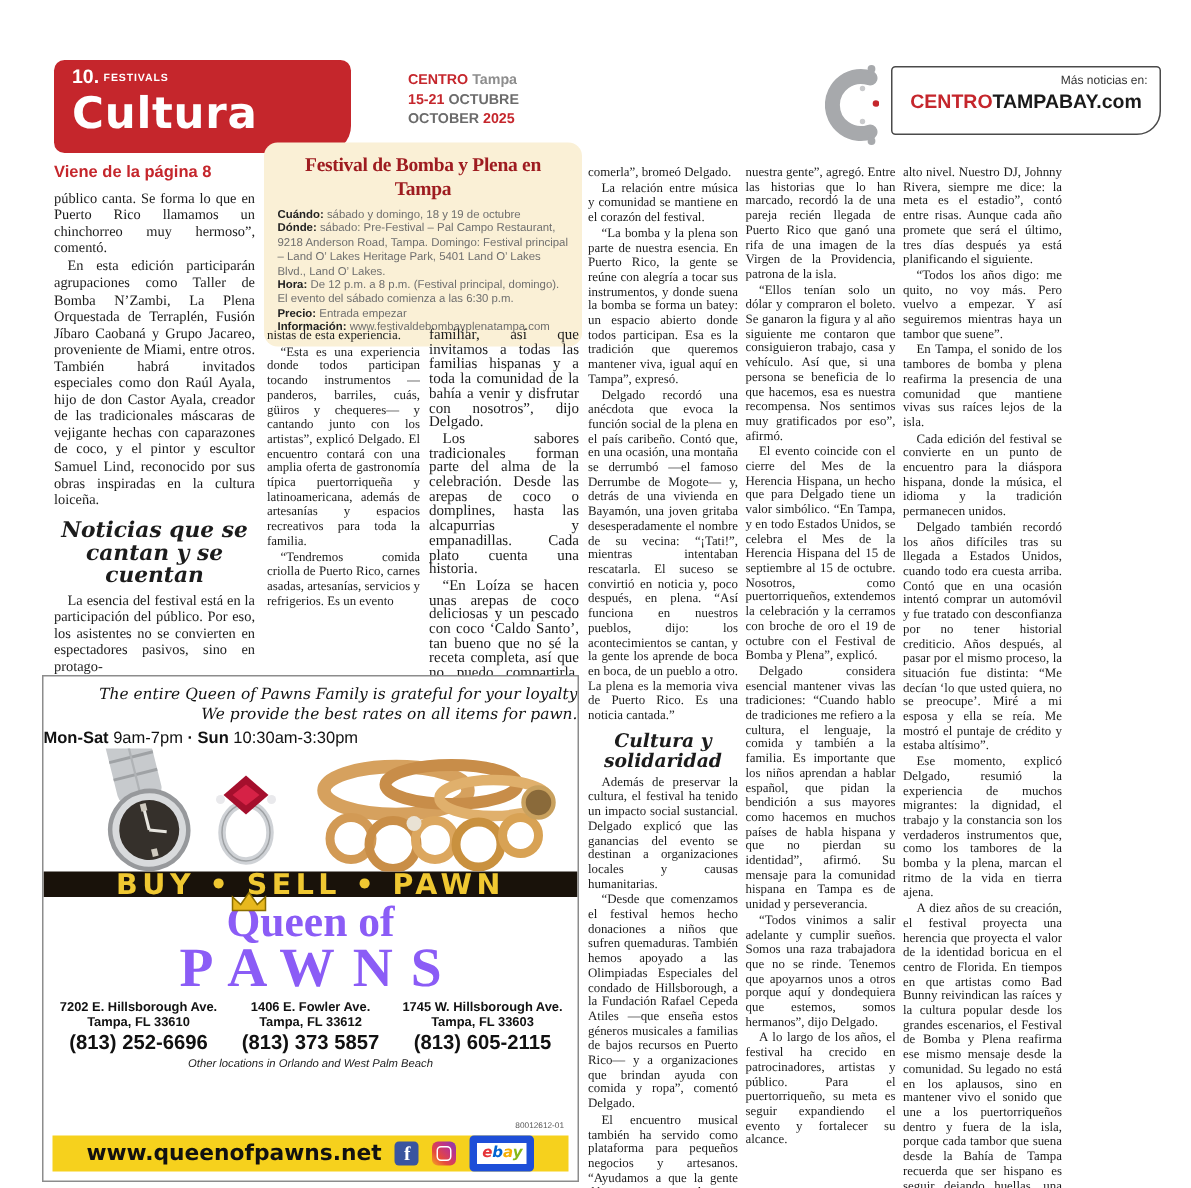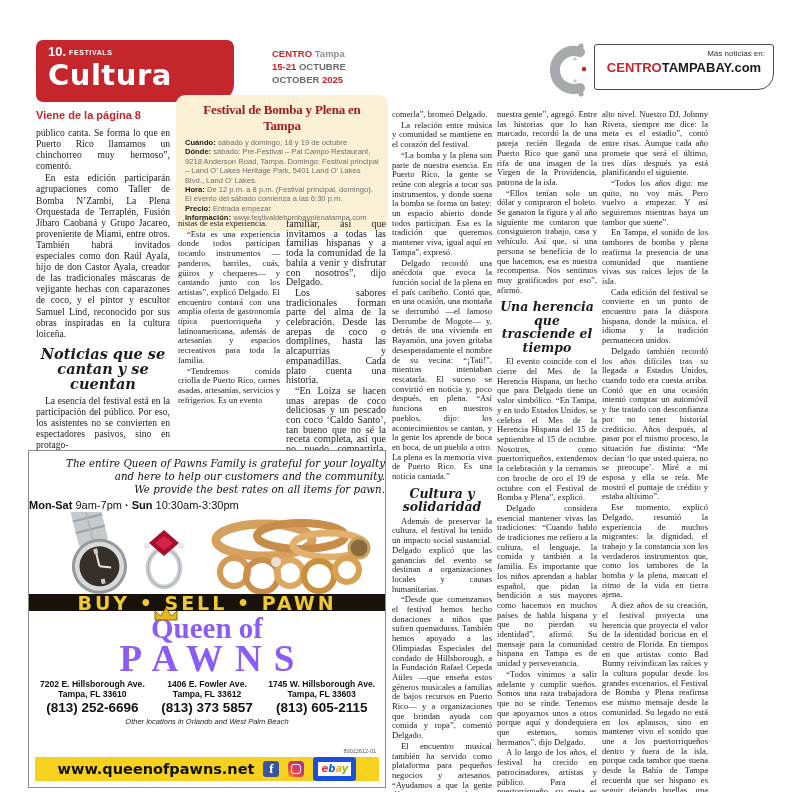--- a/index.html
+++ b/index.html
@@ -148,42 +148,40 @@
     <p class="ind">Delgado recordó una anécdota que evoca la función social de la plena en el país caribeño. Contó que, en una ocasión, una montaña se derrumbó —el famoso Derrumbe de Mogote— y, detrás de una vivienda en Bayamón, una joven gritaba desesperadamente el nombre de su vecina: “¡Tati!”, mientras intentaban rescatarla. El suceso se convirtió en noticia y, poco después, en plena. “Así funciona en nuestros pueblos, dijo: los acontecimientos se cantan, y la gente los aprende de boca en boca, de un pueblo a otro. La plena es la memoria viva de Puerto Rico. Es una noticia cantada.”</p>
     <div class="script-head">Cultura y solidaridad</div>
     <p class="ind">Además de preservar la cultura, el festival ha tenido un impacto social sustancial. Delgado explicó que las ganancias del evento se destinan a organizaciones locales y causas humanitarias.</p>
     <p class="ind">“Desde que comenzamos el festival hemos hecho donaciones a niños que sufren quemaduras. También hemos apoyado a las Olimpiadas Especiales del condado de Hillsborough, a la Fundación Rafael Cepeda Atiles —que enseña estos géneros musicales a familias de bajos recursos en Puerto Rico— y a organizaciones que brindan ayuda con comida y ropa”, comentó Delgado.</p>
     <p class="ind">El encuentro musical también ha servido como plataforma para pequeños negocios y artesanos. “Ayudamos a que la gente dé a conocer sus productos y servicios. De esa manera apoyamos la economía de nuestra área y de</p>
   </div>
 
   <div class="col c5">
     <p>nuestra gente”, agregó. Entre las historias que lo han marcado, recordó la de una pareja recién llegada de Puerto Rico que ganó una rifa de una imagen de la Virgen de la Providencia, patrona de la isla.</p>
     <p class="ind">“Ellos tenían solo un dólar y compraron el boleto. Se ganaron la figura y al año siguiente me contaron que consiguieron trabajo, casa y vehículo. Así que, si una persona se beneficia de lo que hacemos, esa es nuestra recompensa. Nos sentimos muy gratificados por eso”, afirmó.</p>
-    <div class="script-head">Una herencia que trasciende el tiempo</div>
     <p class="ind">El evento coincide con el cierre del Mes de la Herencia Hispana, un hecho que para Delgado tiene un valor simbólico. “En Tampa, y en todo Estados Unidos, se celebra el Mes de la Herencia Hispana del 15 de septiembre al 15 de octubre. Nosotros, como puertorriqueños, extendemos la celebración y la cerramos con broche de oro el 19 de octubre con el Festival de Bomba y Plena”, explicó.</p>
     <p class="ind">Delgado considera esencial mantener vivas las tradiciones: “Cuando hablo de tradiciones me refiero a la cultura, el lenguaje, la comida y también a la familia. Es importante que los niños aprendan a hablar español, que pidan la bendición a sus mayores como hacemos en muchos países de habla hispana y que no pierdan su identidad”, afirmó. Su mensaje para la comunidad hispana en Tampa es de unidad y perseverancia.</p>
     <p class="ind">“Todos vinimos a salir adelante y cumplir sueños. Somos una raza trabajadora que no se rinde. Tenemos que apoyarnos unos a otros porque aquí y dondequiera que estemos, somos hermanos”, dijo Delgado.</p>
     <p class="ind">A lo largo de los años, el festival ha crecido en patrocinadores, artistas y público. Para el puertorriqueño, su meta es seguir expandiendo el evento y fortalecer su alcance.</p>
 
   </div>
 
   <div class="col c6">
     <p>alto nivel. Nuestro DJ, Johnny Rivera, siempre me dice: la meta es el estadio”, contó entre risas. Aunque cada año promete que será el último, tres días después ya está planificando el siguiente.</p>
     <p class="ind">“Todos los años digo: me quito, no voy más. Pero vuelvo a empezar. Y así seguiremos mientras haya un tambor que suene”.</p>
     <p class="ind">En Tampa, el sonido de los tambores de bomba y plena reafirma la presencia de una comunidad que mantiene vivas sus raíces lejos de la isla.</p>
     <p class="ind">Cada edición del festival se convierte en un punto de encuentro para la diáspora hispana, donde la música, el idioma y la tradición permanecen unidos.</p>
     <p class="ind">Delgado también recordó los años difíciles tras su llegada a Estados Unidos, cuando todo era cuesta arriba. Contó que en una ocasión intentó comprar un automóvil y fue tratado con desconfianza por no tener historial crediticio. Años después, al pasar por el mismo proceso, la situación fue distinta: “Me decían ‘lo que usted quiera, no se preocupe’. Miré a mi esposa y ella se reía. Me mostró el puntaje de crédito y estaba altísimo”.</p>
     <p class="ind">Ese momento, explicó Delgado, resumió la experiencia de muchos migrantes: la dignidad, el trabajo y la constancia son los verdaderos instrumentos que, como los tambores de la bomba y la plena, marcan el ritmo de la vida en tierra ajena.</p>
     <p class="ind">A diez años de su creación, el festival proyecta una herencia que proyecta el valor de la identidad boricua en el centro de Florida. En tiempos en que artistas como Bad Bunny reivindican las raíces y la cultura popular desde los grandes escenarios, el Festival de Bomba y Plena reafirma ese mismo mensaje desde la comunidad. Su legado no está en los aplausos, sino en mantener vivo el sonido que une a los puertorriqueños dentro y fuera de la isla, porque cada tambor que suena desde la Bahía de Tampa recuerda que ser hispano es seguir dejando huellas, una plena a la vez.</p>
   </div>
 
   <div class="ad">
     <div class="ad-tags">
       <p class="ad-tag">The entire Queen of Pawns Family is grateful for your loyalty</p>
-      <p class="ad-tag">and here to help our customers and the community.</p>
       <p class="ad-tag">We provide the best rates on all items for pawn.</p>
     </div>
     <div class="ad-hours">
       <b>Mon-Sat</b> <span>9am-7pm</span>
       <b>·</b>
       <b>Sun</b> <span>10:30am-3:30pm</span>
     </div>
 
     <div class="ad-jewelry">
       <svg width="356" height="82" viewBox="0 0 356 82">

